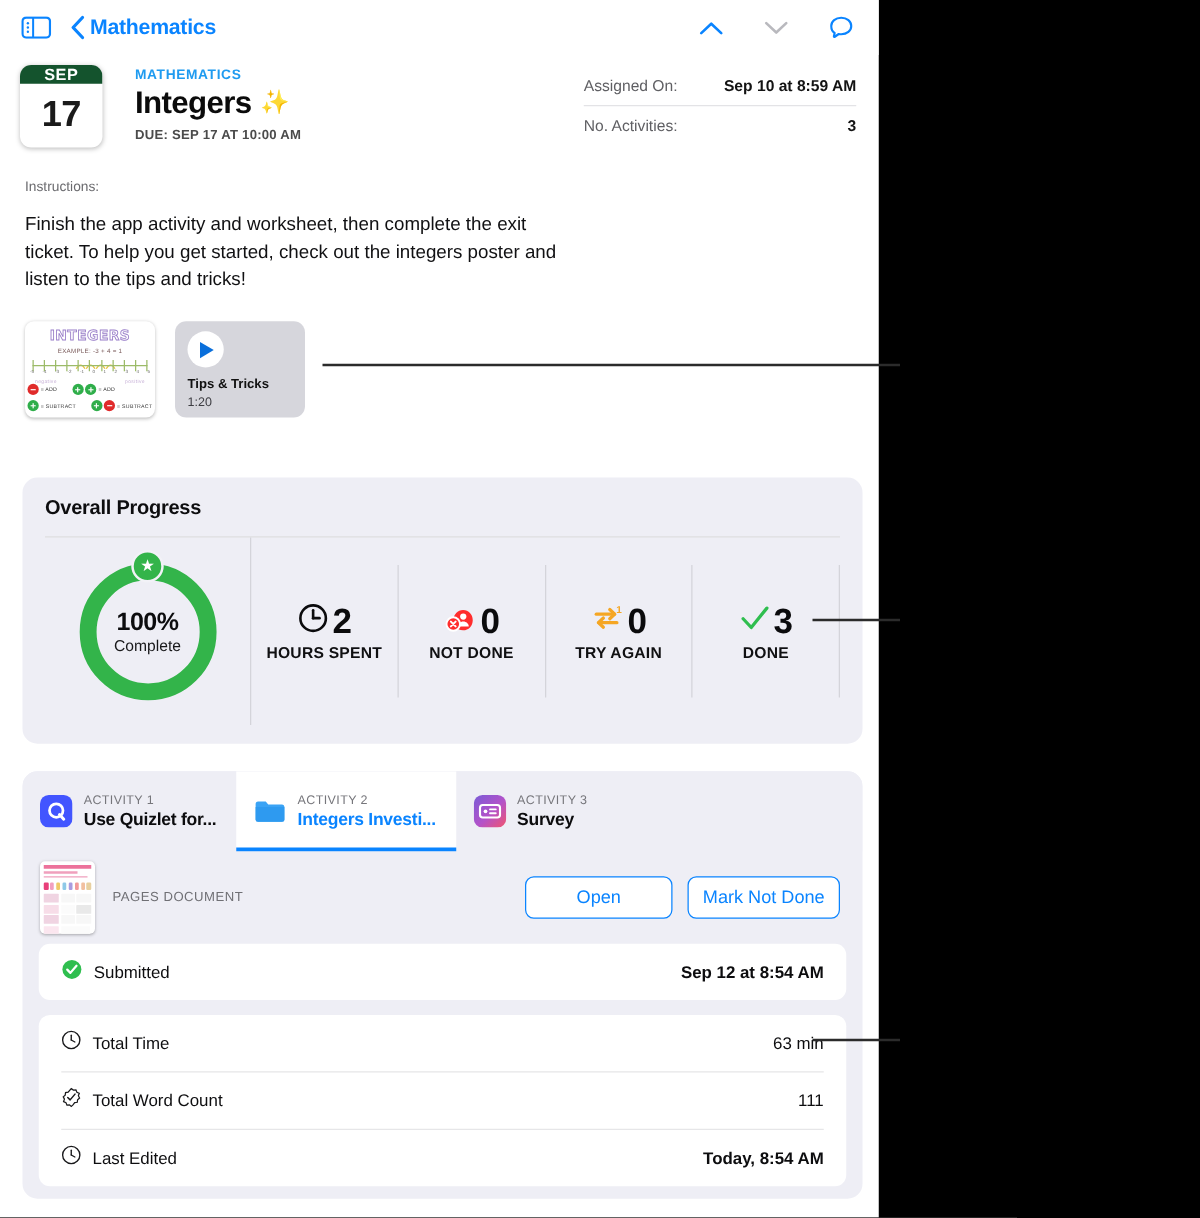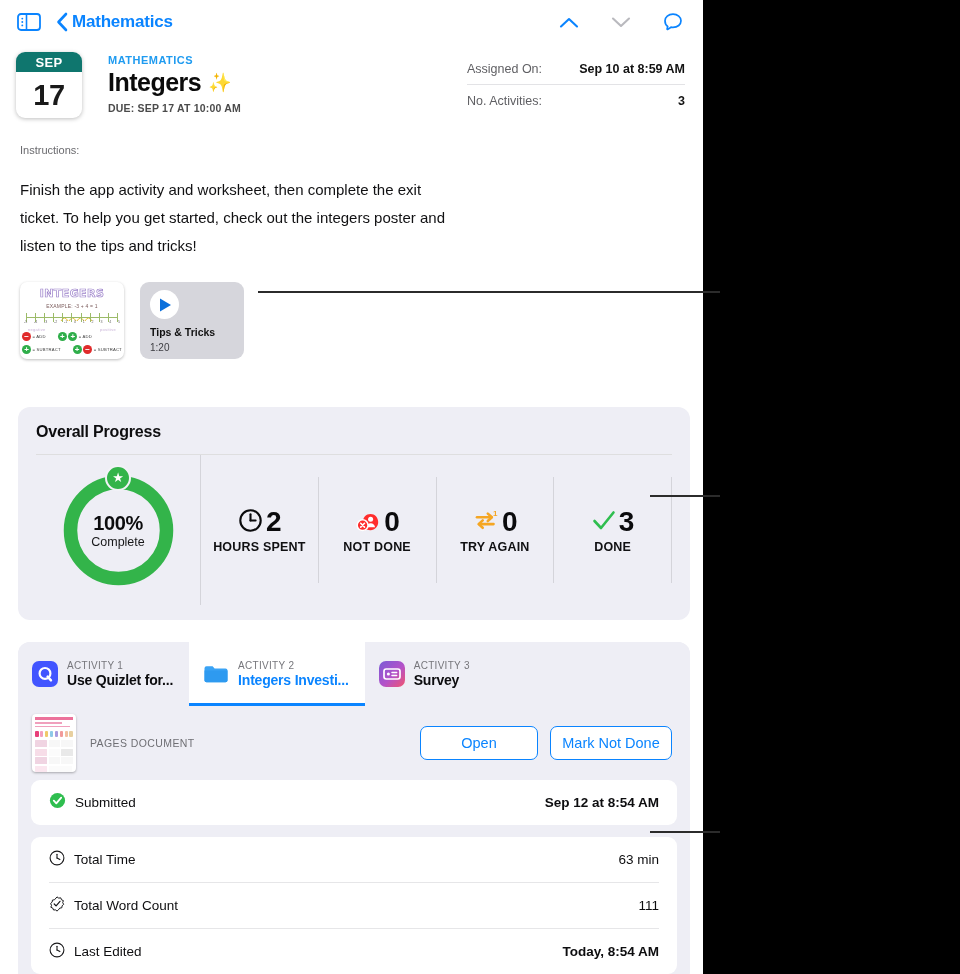--- a/index.html
+++ b/index.html
@@ -45,21 +45,21 @@
   .cal-badge {
     width: 66px; height: 66px;
     border-radius: 9px;
     background: #ffffff;
     box-shadow: 0 1px 4px rgba(0,0,0,0.26);
     overflow: hidden;
     flex-shrink: 0;
     display: flex; flex-direction: column;
   }
   .cal-month {
-    height: 20px; background: #0f766e; color: #fff;
+    height: 15px; background: #14532d; color: #fff;
     font-size: 13px; font-weight: 700; letter-spacing: 0.4px;
     display: flex; align-items: center; justify-content: center;
   }
   .cal-day {
     flex: 1; display: flex; align-items: center; justify-content: center;
     font-size: 29px; font-weight: 700; color: #1a1a1a; letter-spacing: -0.5px;
   }
   .assign-meta { margin-left: 26px; padding-top: 2px; }
   .assign-subject {
     color: #1f9bf0; font-size: 11px; font-weight: 700;
@@ -83,22 +83,22 @@
     padding: 2px 0 8px 0;
   }
   .info-row + .info-row { border-top: 1px solid #e3e3e6; padding-top: 9px; }
   .info-label { font-size: 12.5px; color: #5f5f63; }
   .info-value { font-size: 12.5px; color: #131313; font-weight: 700; }
 
   
   .instructions-wrap { padding: 26px 16px 0 20px; }
   .instructions-label { font-size: 11px; color: #6a6a6e; }
   .instructions-body {
-    margin-top: 20px;
-    font-size: 15px; line-height: 28px; color: #111113;
+    margin-top: 13px;
+    font-size: 15px; line-height: 22px; color: #111113;
     max-width: 430px;
   }
 
   
   .attachments { display: flex; gap: 16px; padding: 22px 0 0 20px; }
   .poster-card {
     width: 104px; height: 77px; border-radius: 7px;
     background: #ffffff; box-shadow: 0 1px 3px rgba(0,0,0,0.26);
     overflow: hidden; position: relative; cursor: pointer;
   }

